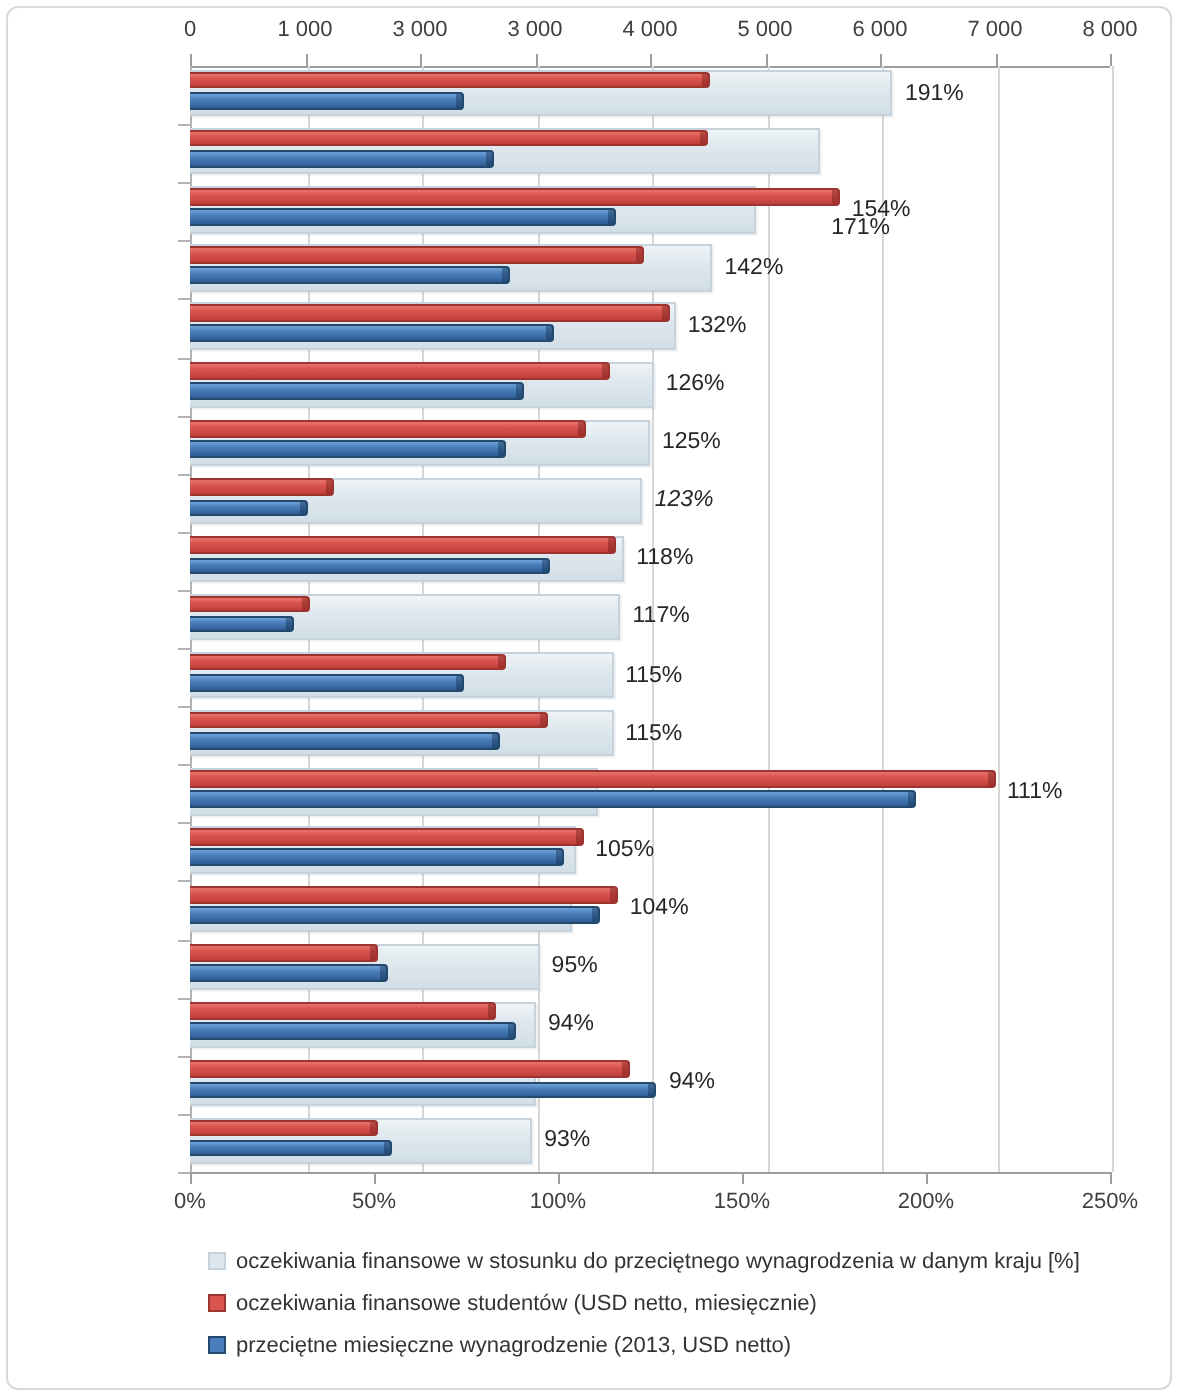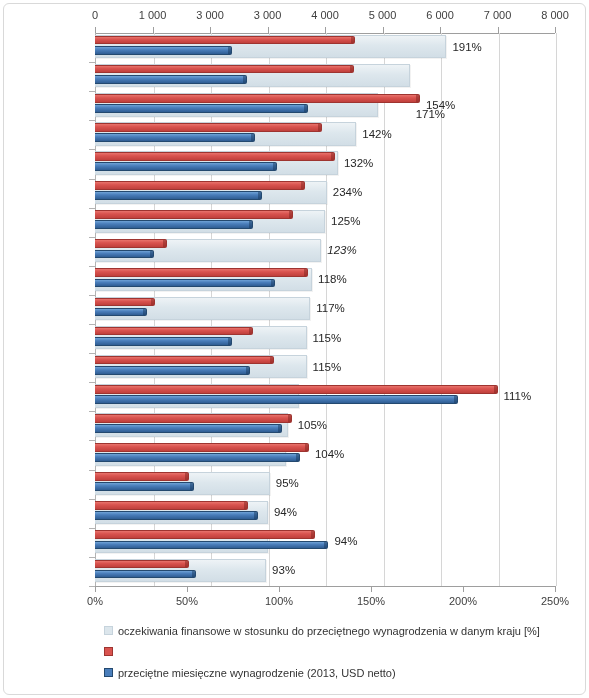--- a/index.html
+++ b/index.html
@@ -298,21 +298,21 @@
       </div>
       <div class="row" style="top: 178.526px; height: 29.1053px;">
         <div class="cat-tick" style="top: 29.1053px;"></div>
         <div class="bar bar-pct" style="left: 95px; top: 2.03737px; width: 231.84px; height: 23.2842px;"></div>
         <div class="bar bar-red" style="left: 95px; top: 2.61947px; width: 209.875px; height: 8.73158px;">
           <span class="bar-cap"></span>
         </div>
         <div class="bar bar-blue" style="left: 95px; top: 12.8063px; width: 166.75px; height: 8.73158px;">
           <span class="bar-cap"></span>
         </div>
-        <div class="pct-label" style="left: 332.84px; top: 7.55263px;">234%</div>
+        <div class="pct-label" style="left: 332.84px; top: 7.55263px;">126%</div>
       </div>
       <div class="row" style="top: 207.632px; height: 29.1053px;">
         <div class="cat-tick" style="top: 29.1053px;"></div>
         <div class="bar bar-pct" style="left: 95px; top: 2.03737px; width: 230px; height: 23.2842px;"></div>
         <div class="bar bar-red" style="left: 95px; top: 2.61947px; width: 197.8px; height: 8.73158px;">
           <span class="bar-cap"></span>
         </div>
         <div class="bar bar-blue" style="left: 95px; top: 12.8063px; width: 158.125px; height: 8.73158px;">
           <span class="bar-cap"></span>
         </div>
@@ -468,20 +468,21 @@
       <div class="tick-mark" style="left: 555px;"></div>
     </div>
 
   <div class="legend" id="legend">
       <div class="legend-item">
         <span class="legend-swatch sw-pct"></span>
         <span class="legend-text">oczekiwania finansowe w stosunku do przeciętnego wynagrodzenia w danym kraju [%]</span>
       </div>
       <div class="legend-item">
         <span class="legend-swatch sw-red"></span>
+        <span class="legend-text">oczekiwania finansowe studentów (USD netto, miesięcznie)</span>
       </div>
       <div class="legend-item">
         <span class="legend-swatch sw-blue"></span>
         <span class="legend-text">przeciętne miesięczne wynagrodzenie (2013, USD netto)</span>
       </div>
     </div>
 
 </div>
 
 </body></html>

